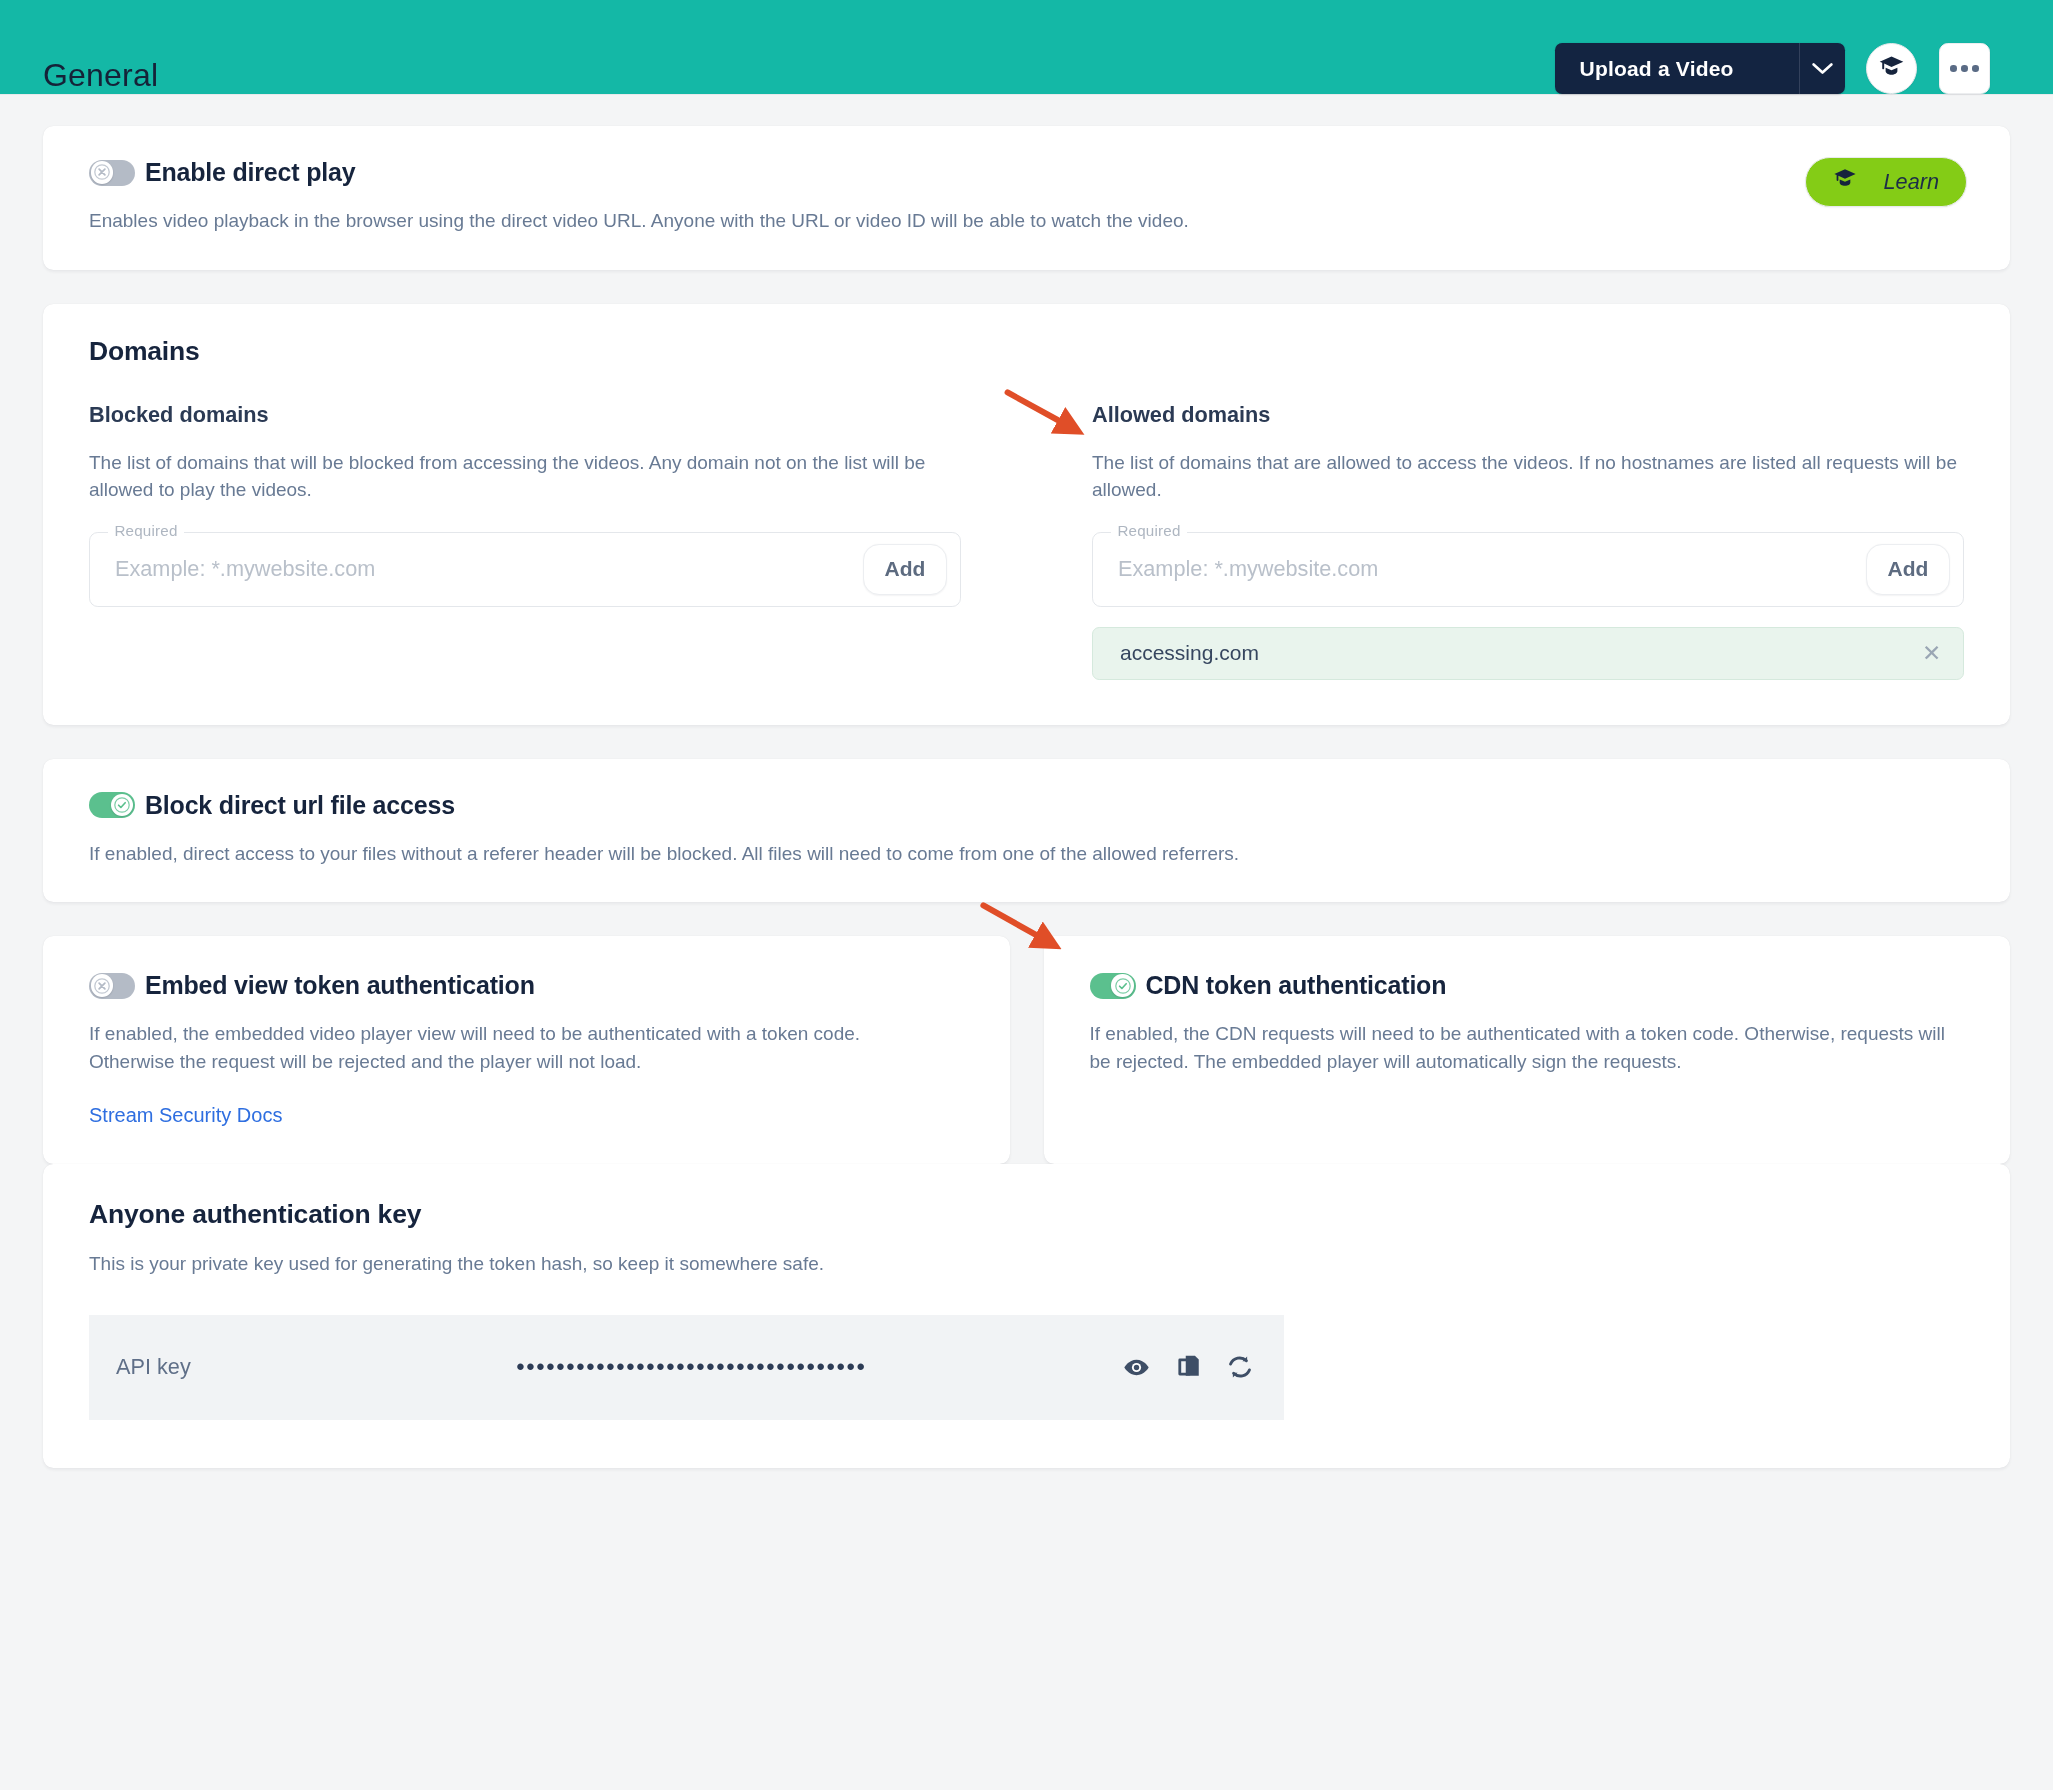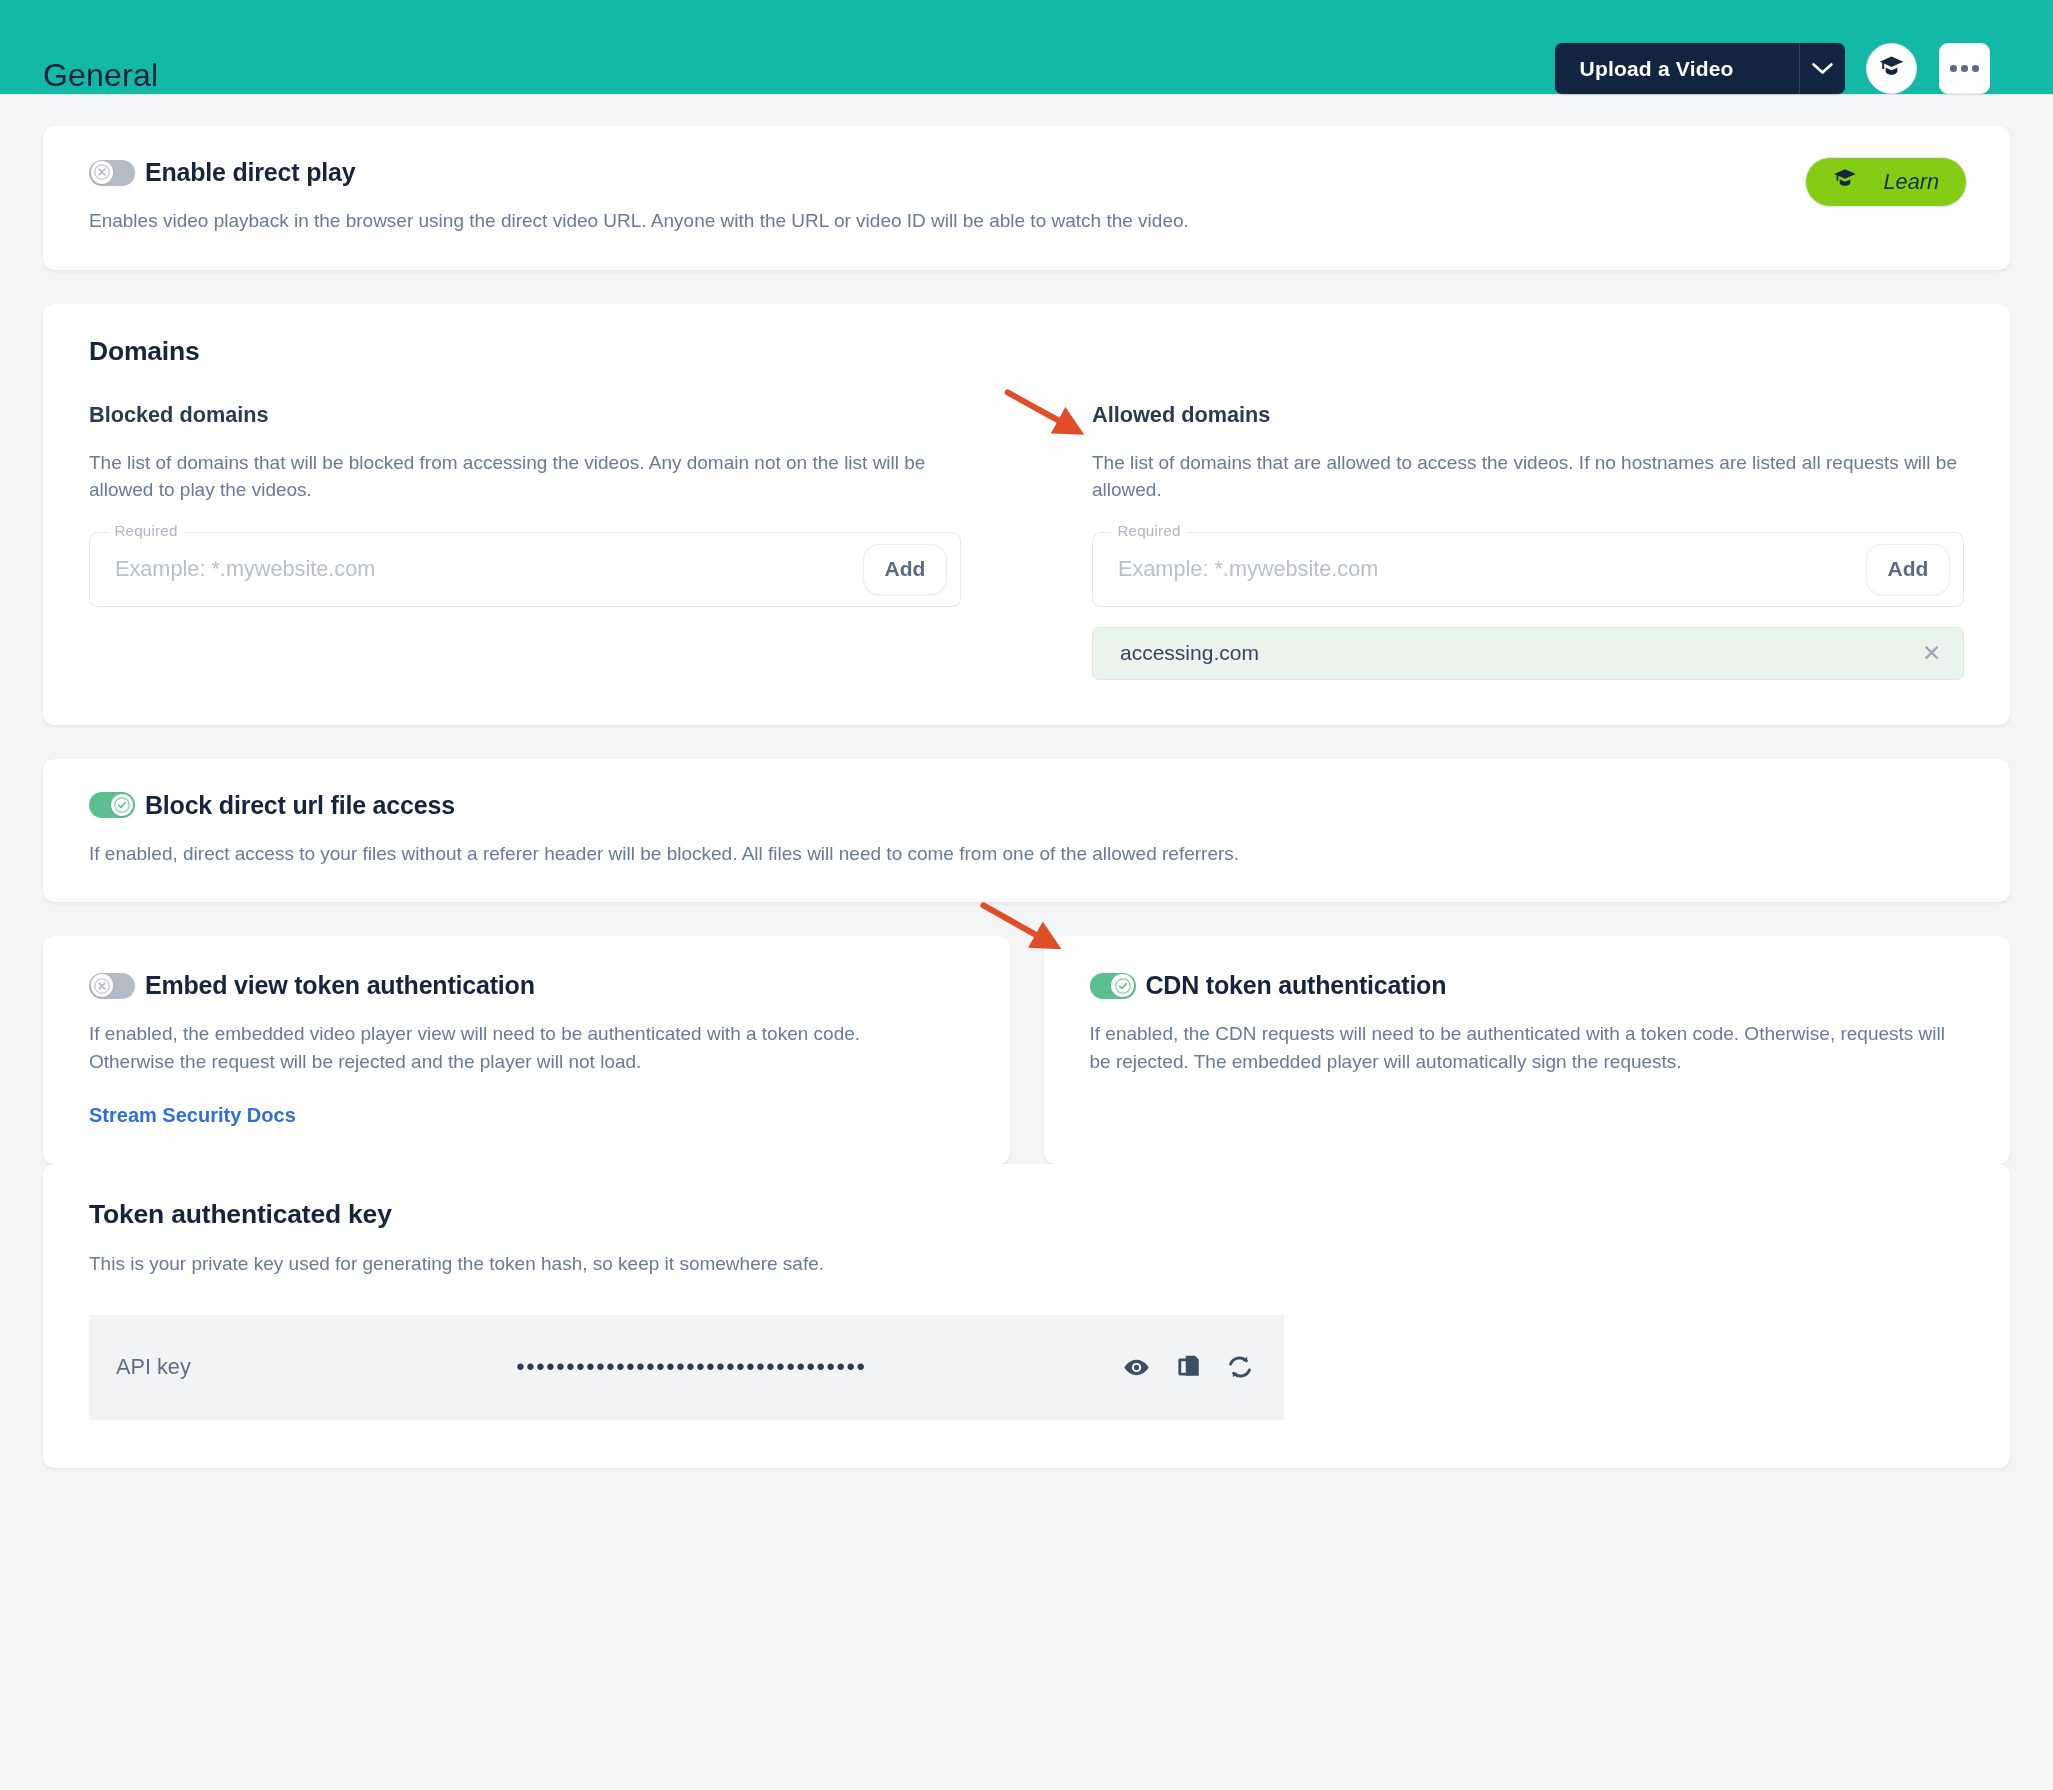--- a/index.html
+++ b/index.html
@@ -227,21 +227,21 @@
 
   
   .pair { display: flex; gap: 34px; margin-top: 34px; }
   .pair .card { flex: 1 1 0; margin-top: 0; }
   .pair .card-pad { padding: 35px 46px 37px 46px; }
 
   .docs-link {
     display: inline-block;
     margin-top: 29px;
     font-size: 20px;
-    font-weight: 700;
+    font-weight: 400;
     color: #2e6ee0;
   }
 
   
   .key-box {
     margin-top: 37px;
     height: 105px;
     background: #f1f3f5;
     border-radius: 0;
     display: flex;
@@ -449,21 +449,21 @@
           </div>
           <div class="toggle-title">CDN token authentication</div>
         </div>
         <div class="desc" style="max-width:874px;">If enabled, the CDN requests will need to be authenticated with a token code. Otherwise, requests will be rejected. The embedded player will automatically sign the requests.</div>
       </div>
     </div>
   </div>
 
   <div class="card">
     <div class="card-pad" style="padding:35px 46px 48px 46px;">
-      <div class="section-title">Token authenticated key</div>
+      <div class="section-title">Anyone authentication key</div>
       <div class="desc">This is your private key used for generating the token hash, so keep it somewhere safe.</div>
 
       <div class="key-box">
         <div class="key-label">API key</div>
         <div class="key-dots">•••••••••••••••••••••••••••••••••••</div>
         <div class="key-actions">
 
           <span>
             <span>
               <svg width="27" height="21" viewBox="0 0 24 18" fill="none">

